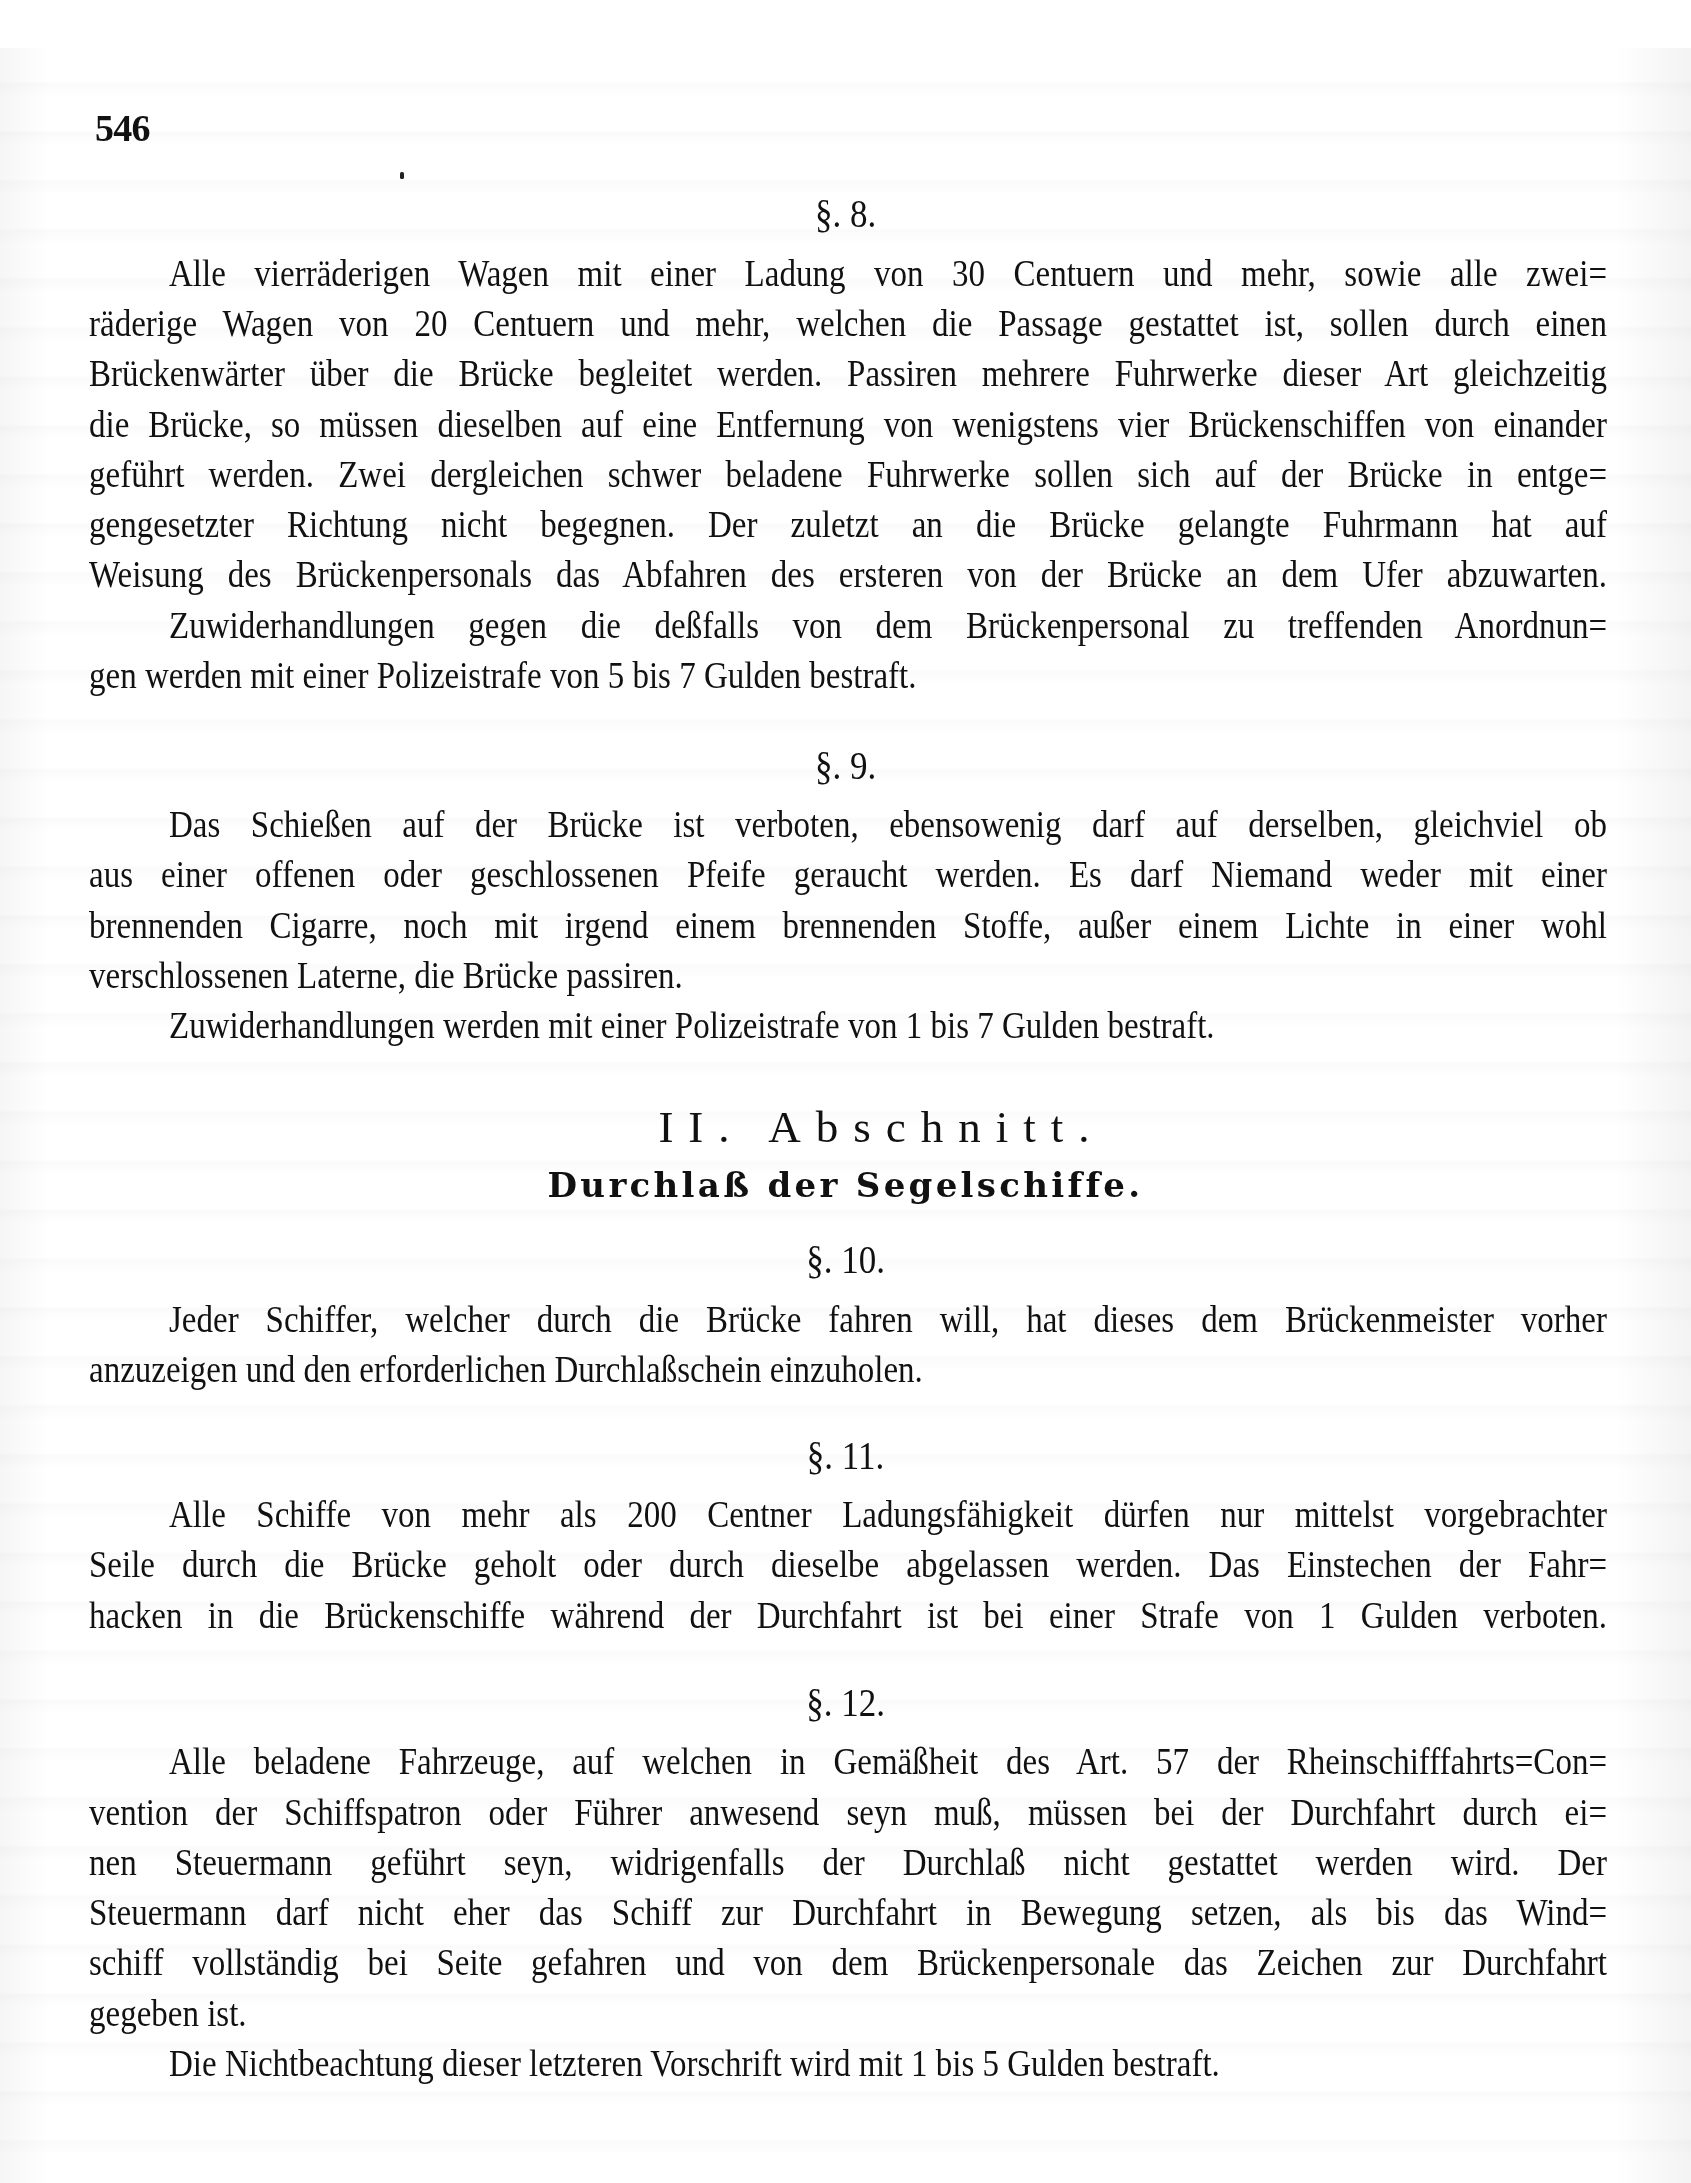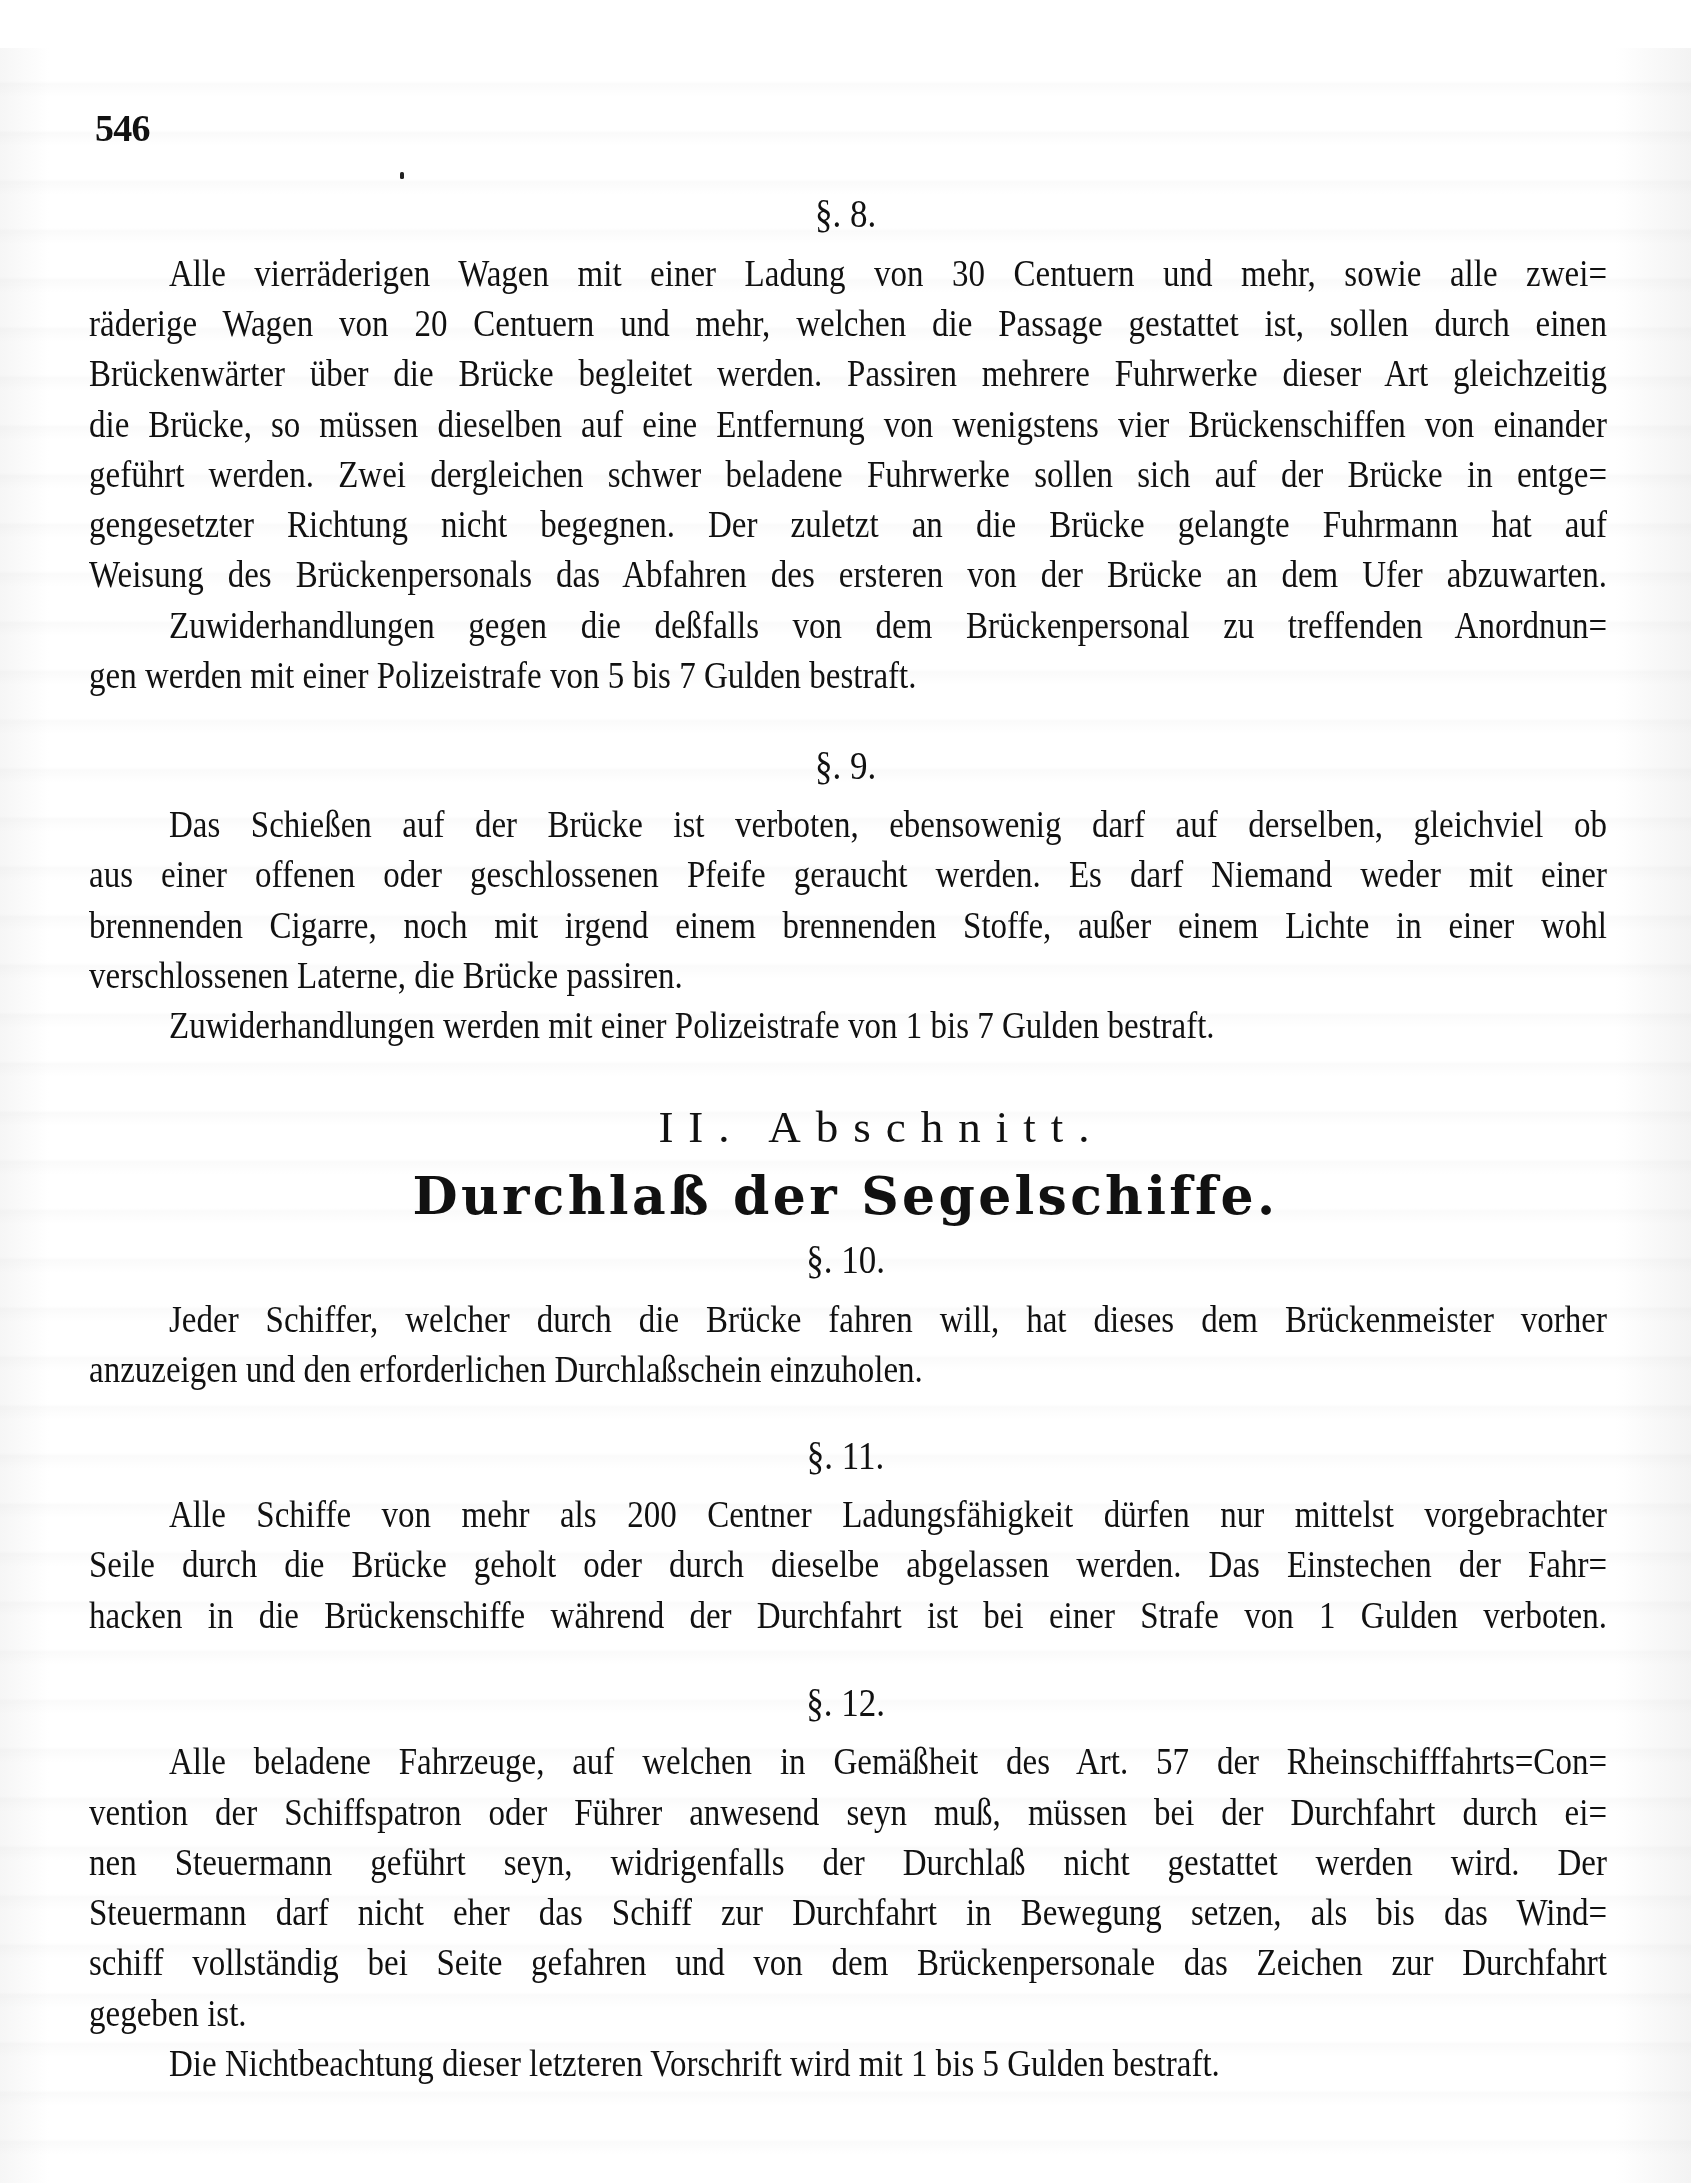--- a/index.html
+++ b/index.html
@@ -15,21 +15,21 @@
   .line { position: absolute; left: 169px; width: 1438px; font-size: 33px; line-height: 41px;
           white-space: nowrap; text-align: justify; text-align-last: justify;
           font-family: "Liberation Serif", serif; transform: scaleY(1.12); transform-origin: left top; }
   .line.indent { left: 169px; }
   .line.cont { left: 89px; width: 1518px; }
   .line.last { text-align-last: left; }
   .section-heading { position: absolute; left: 0; width: 1691px; text-align: center;
                      font-size: 35px; font-family: "Liberation Serif", serif; transform: scaleY(1.12); }
   .chapter-title { position: absolute; left: 0; width: 1691px; text-align: center; font-size: 45px;
                    font-family: "Liberation Serif", serif; letter-spacing: 15px; }
-  .chapter-subtitle { position: absolute; left: 0; width: 1691px; text-align: center; font-size: 52px;
+  .chapter-subtitle { position: absolute; left: 0; width: 1691px; text-align: center; font-size: 34px;
                       font-weight: bold; font-family: "DejaVu Serif", serif; letter-spacing: 3.3px; }
   .dot { position: absolute; width: 4.1px; height: 6.6px; background: #222; border-radius: 1.6px; }
 </style>
 </head>
 <body>
 
 <div class="page">
   <div class="bleed"></div>
 
   <div class="page-number">546</div>

